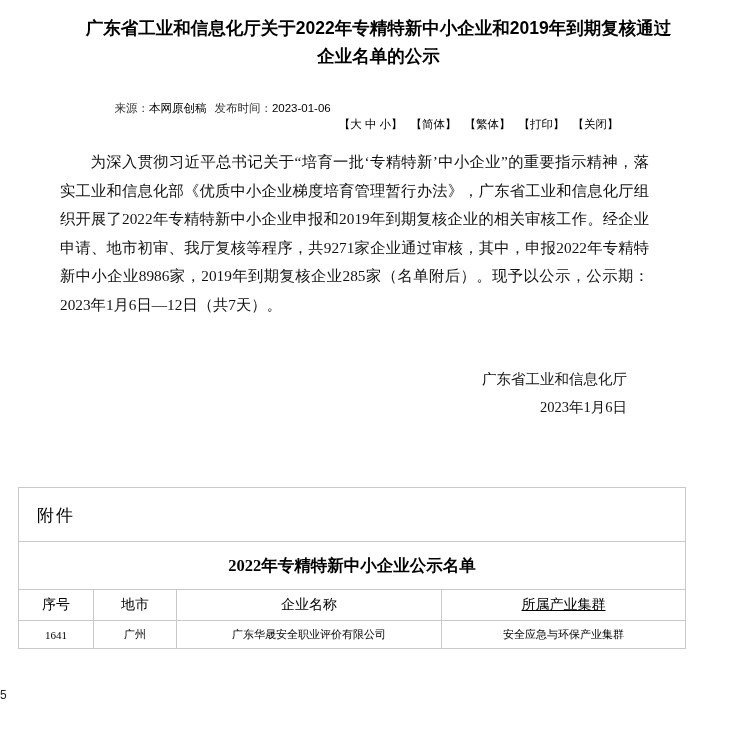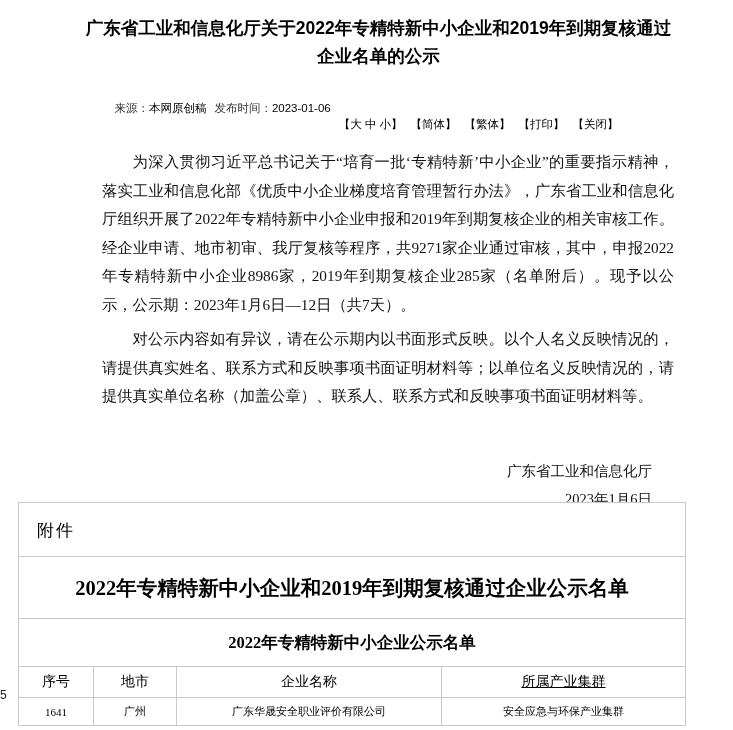--- a/index.html
+++ b/index.html
@@ -48,22 +48,21 @@
   }
   .meta-label { color: #333; }
   .meta-source { color: #000; }
   .meta-gap { width: 8px; display:inline-block; }
   .meta-box {
     color: #000;
     margin-top: 32px;
   }
   
   .body-wrap {
-    padding: 16px 59px 0 60px;
-    margin-left: 42px;
+    padding: 16px 84px 0 60px;
   }
   .para {
     font-size: 15.3px;
     line-height: 28.5px;
     text-align: justify;
     text-justify: inter-ideograph;
     text-indent: 2em;
     margin: 0 0 6px 0;
     color: #111;
   }
@@ -86,21 +85,21 @@
   .attach-area {
     position: absolute;
     left: 0;
     right: 0;
     top: 487px;
     bottom: 0;
   }
   .attach-sheet {
     position: absolute;
     left: 18px;
-    top: 15px;
+    top: 0;
     width: 668px;
     border-left: 1px solid #c9c9c9;
     border-right: 1px solid #c9c9c9;
     border-top: 1px solid #c9c9c9;
     box-sizing: border-box;
     background: #fff;
   }
   .row-sep {
     border-bottom: 1px solid #c9c9c9;
   }
@@ -167,32 +166,30 @@
 <div class="page">
 
   <div class="doc-title">广东省工业和信息化厅关于2022年专精特新中小企业和2019年到期复核通过企业名单的公示</div>
 
   <div class="meta-line">
     <span class="meta-label">来源：</span><span class="meta-source">本网原创稿</span><span class="meta-gap"></span><span class="meta-label">发布时间：</span><span class="meta-source">2023-01-06</span><span class="meta-gap"></span><span class="meta-box sizes">【大 中 小】</span><span class="meta-gap"></span><span class="meta-box">【简体】</span><span class="meta-gap"></span><span class="meta-box">【繁体】</span><span class="meta-gap"></span><span class="meta-box">【打印】</span><span class="meta-gap"></span><span class="meta-box">【关闭】</span>
   </div>
 
   <div class="body-wrap">
     <p class="para">为深入贯彻习近平总书记关于“培育一批‘专精特新’中小企业”的重要指示精神，落实工业和信息化部《优质中小企业梯度培育管理暂行办法》，广东省工业和信息化厅组织开展了2022年专精特新中小企业申报和2019年到期复核企业的相关审核工作。经企业申请、地市初审、我厅复核等程序，共9271家企业通过审核，其中，申报2022年专精特新中小企业8986家，2019年到期复核企业285家（名单附后）。现予以公示，公示期：2023年1月6日—12日（共7天）。</p>
-    <p class="para">对公示内容如有异议，请在公示期内以书面形式反映。以个人名义反映情况的，请提供真实姓名、联系方式和反映事项书面证明材料等；以单位名义反映情况的，请提供真实单位名称（加盖公章）、联系人、联系方式和反映事项书面证明材料等。</p>
     <div class="signature">
       <div>广东省工业和信息化厅</div>
       <div>2023年1月6日</div>
     </div>
   </div>
 
   <div class="attach-area">
     <div class="gutter-num">5</div>
     <div class="attach-sheet">
       <div class="attach-label row-sep">附件</div>
-      <div class="attach-title row-sep">2022年专精特新中小企业和2019年到期复核通过企业公示名单</div>
       <div class="attach-subtitle row-sep">2022年专精特新中小企业公示名单</div>
       <table class="list-table">
         <thead>
           <tr>
             <th class="col-seq">序号</th>
             <th class="col-city">地市</th>
             <th class="col-name">企业名称</th>
             <th class="col-cluster">所属产业集群</th>
           </tr>
         </thead>

